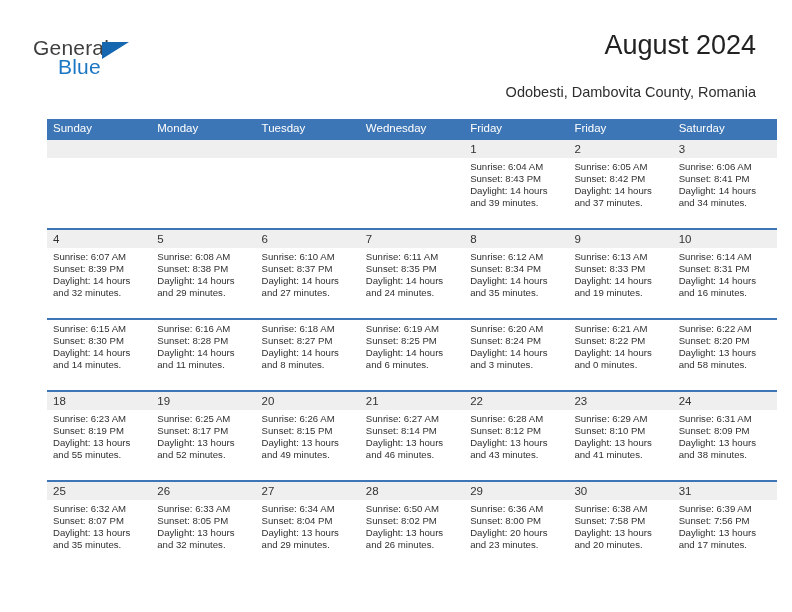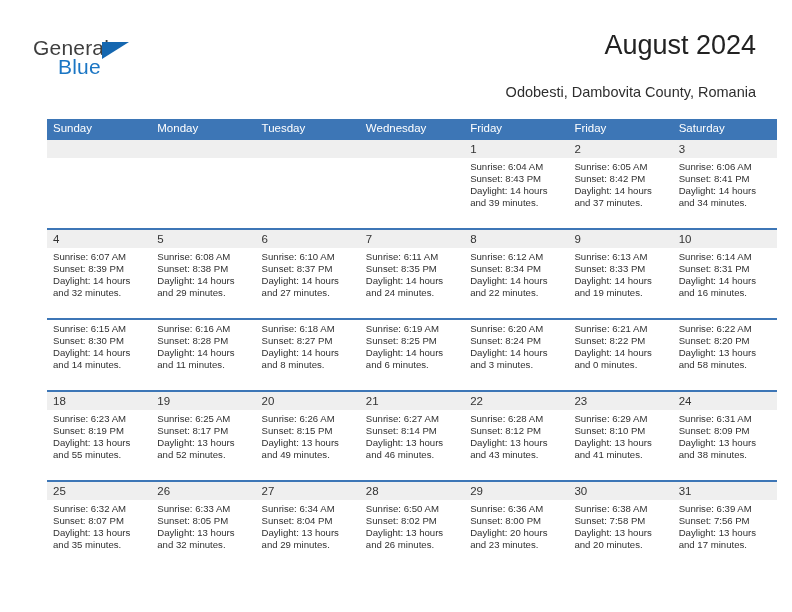--- a/index.html
+++ b/index.html
@@ -255,21 +255,21 @@
           <div class="dl">Daylight: 14 hours and 27 minutes.</div>
         </div>
         <div class="info-cell">
           <div>Sunrise: 6:11 AM</div>
           <div>Sunset: 8:35 PM</div>
           <div class="dl">Daylight: 14 hours and 24 minutes.</div>
         </div>
         <div class="info-cell">
           <div>Sunrise: 6:12 AM</div>
           <div>Sunset: 8:34 PM</div>
-          <div class="dl">Daylight: 14 hours and 22 minutes.</div>
+          <div class="dl">Daylight: 14 hours and 35 minutes.</div>
         </div>
         <div class="info-cell">
           <div>Sunrise: 6:13 AM</div>
           <div>Sunset: 8:33 PM</div>
           <div class="dl">Daylight: 14 hours and 19 minutes.</div>
         </div>
         <div class="info-cell">
           <div>Sunrise: 6:14 AM</div>
           <div>Sunset: 8:31 PM</div>
           <div class="dl">Daylight: 14 hours and 16 minutes.</div>

